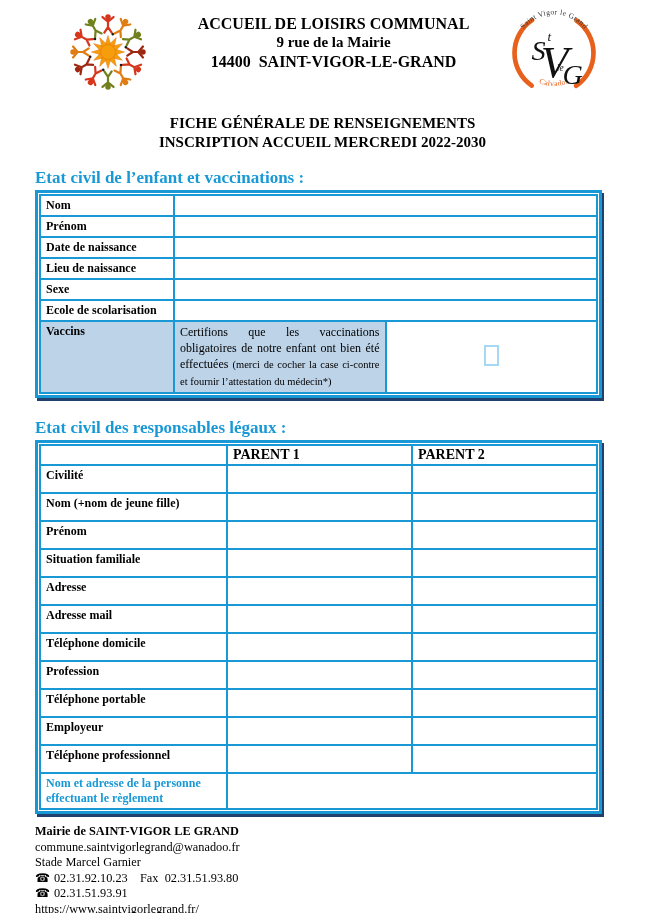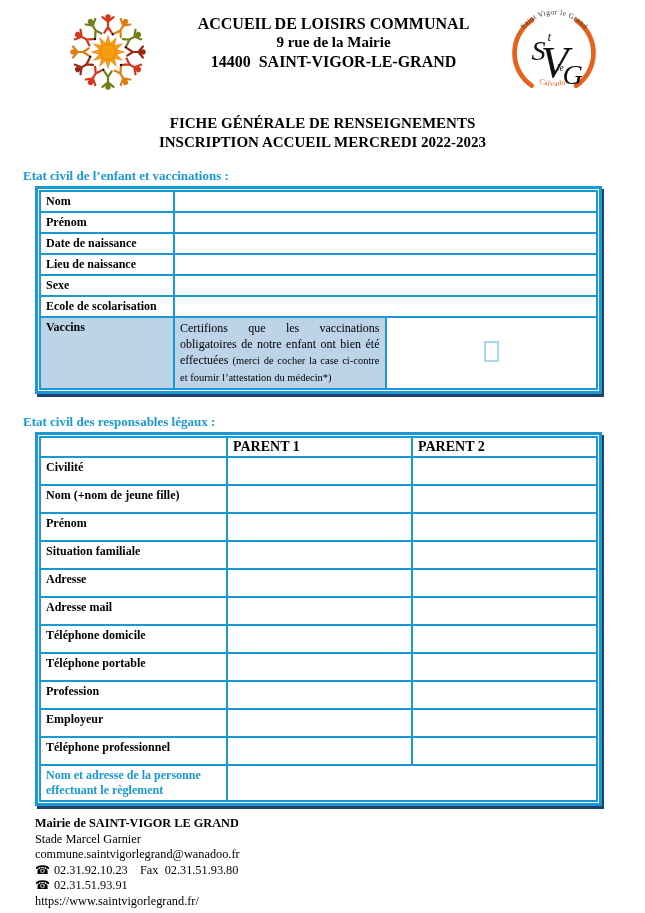--- a/index.html
+++ b/index.html
@@ -19,21 +19,21 @@
   .logo-left{width:104px;height:92px;flex:0 0 auto;}
   .header-center{flex:1;text-align:center;padding-top:8px;line-height:19px;}
   .org1{font-weight:bold;font-size:16px;}
   .org2{font-weight:bold;font-size:15px;}
   .org3{font-weight:bold;font-size:16px;white-space:pre-wrap;}
   .logo-right{width:94px;height:94px;flex:0 0 auto;}
 
   .doc-title{text-align:center;margin-top:14px;line-height:19px;}
   .doc-title div{font-weight:bold;font-size:15px;}
 
-  .section-heading{margin:16px 0 2px 23px;color:var(--cyan);font-weight:bold;font-size:13px;}
+  .section-heading{margin:16px 0 2px 35px;color:var(--cyan);font-weight:bold;font-size:17px;}
   .section-heading.second{margin-top:20px;}
 
   
   .tbl-outer{margin-left:35px;width:567px;border:3px solid var(--cyan);
              box-shadow:2px 3px 0 0 var(--navy);padding:1px;background:#fff;}
   table{border-collapse:collapse;width:100%;table-layout:fixed;}
   td{border:2px solid var(--cyan);vertical-align:top;padding:2px 5px;font-size:12px;}
   .lbl{font-weight:bold;}
   .tbl1 .lbl{width:134px;height:20px;}
   .tbl1 .vacc-row td{background:var(--vaccbg);}
@@ -163,21 +163,21 @@
           <text x="36" y="75" font-size="48">V</text>
           <text x="53" y="69" font-size="10">le</text>
           <text x="59" y="83" font-size="30">G</text>
         </g>
       </svg>
     </div>
   </div>
 
   <div class="doc-title">
     <div>FICHE GÉNÉRALE DE RENSEIGNEMENTS</div>
-    <div>INSCRIPTION ACCUEIL MERCREDI 2022-2023</div>
+    <div>INSCRIPTION ACCUEIL MERCREDI 2022-2030</div>
   </div>
 
   <div class="section-heading">Etat civil de l’enfant et vaccinations :</div>
 
   <div class="tbl-outer">
     <table class="tbl1">
       <tbody>
           <tr>
         <td class="lbl">Nom</td>
         <td class="val" colspan="2"></td>
@@ -250,26 +250,26 @@
         <td class="lbl">Adresse mail</td>
         <td></td>
         <td></td>
       </tr>
       <tr>
         <td class="lbl">Téléphone domicile</td>
         <td></td>
         <td></td>
       </tr>
       <tr>
+        <td class="lbl">Profession</td>
+        <td></td>
+        <td></td>
+      </tr>
+      <tr>
         <td class="lbl">Téléphone portable</td>
-        <td></td>
-        <td></td>
-      </tr>
-      <tr>
-        <td class="lbl">Profession</td>
         <td></td>
         <td></td>
       </tr>
       <tr>
         <td class="lbl">Employeur</td>
         <td></td>
         <td></td>
       </tr>
       <tr>
         <td class="lbl">Téléphone professionnel</td>
@@ -280,22 +280,22 @@
         <td class="lbl">Nom et adresse de la personne effectuant le règlement</td>
         <td colspan="2"></td>
       </tr>
     </tbody>
       </table>
   </div>
 
   <div class="footer">
     <div class="footer-left">
       <div class="bold">Mairie de SAINT-VIGOR LE GRAND</div>
+      <div>commune.saintvigorlegrand@wanadoo.fr</div>
       <div>Stade Marcel Garnier</div>
-      <div>commune.saintvigorlegrand@wanadoo.fr</div>
     </div>
     <div class="footer-right">
       <div><span class="phone-icon">☎</span><span class="prewrap">02.31.92.10.23    Fax  02.31.51.93.80</span></div>
       <div><span class="phone-icon">☎</span><span>02.31.51.93.91</span></div>
       <div>https://www.saintvigorlegrand.fr/</div>
     </div>
   </div>
 
 </div>
 

